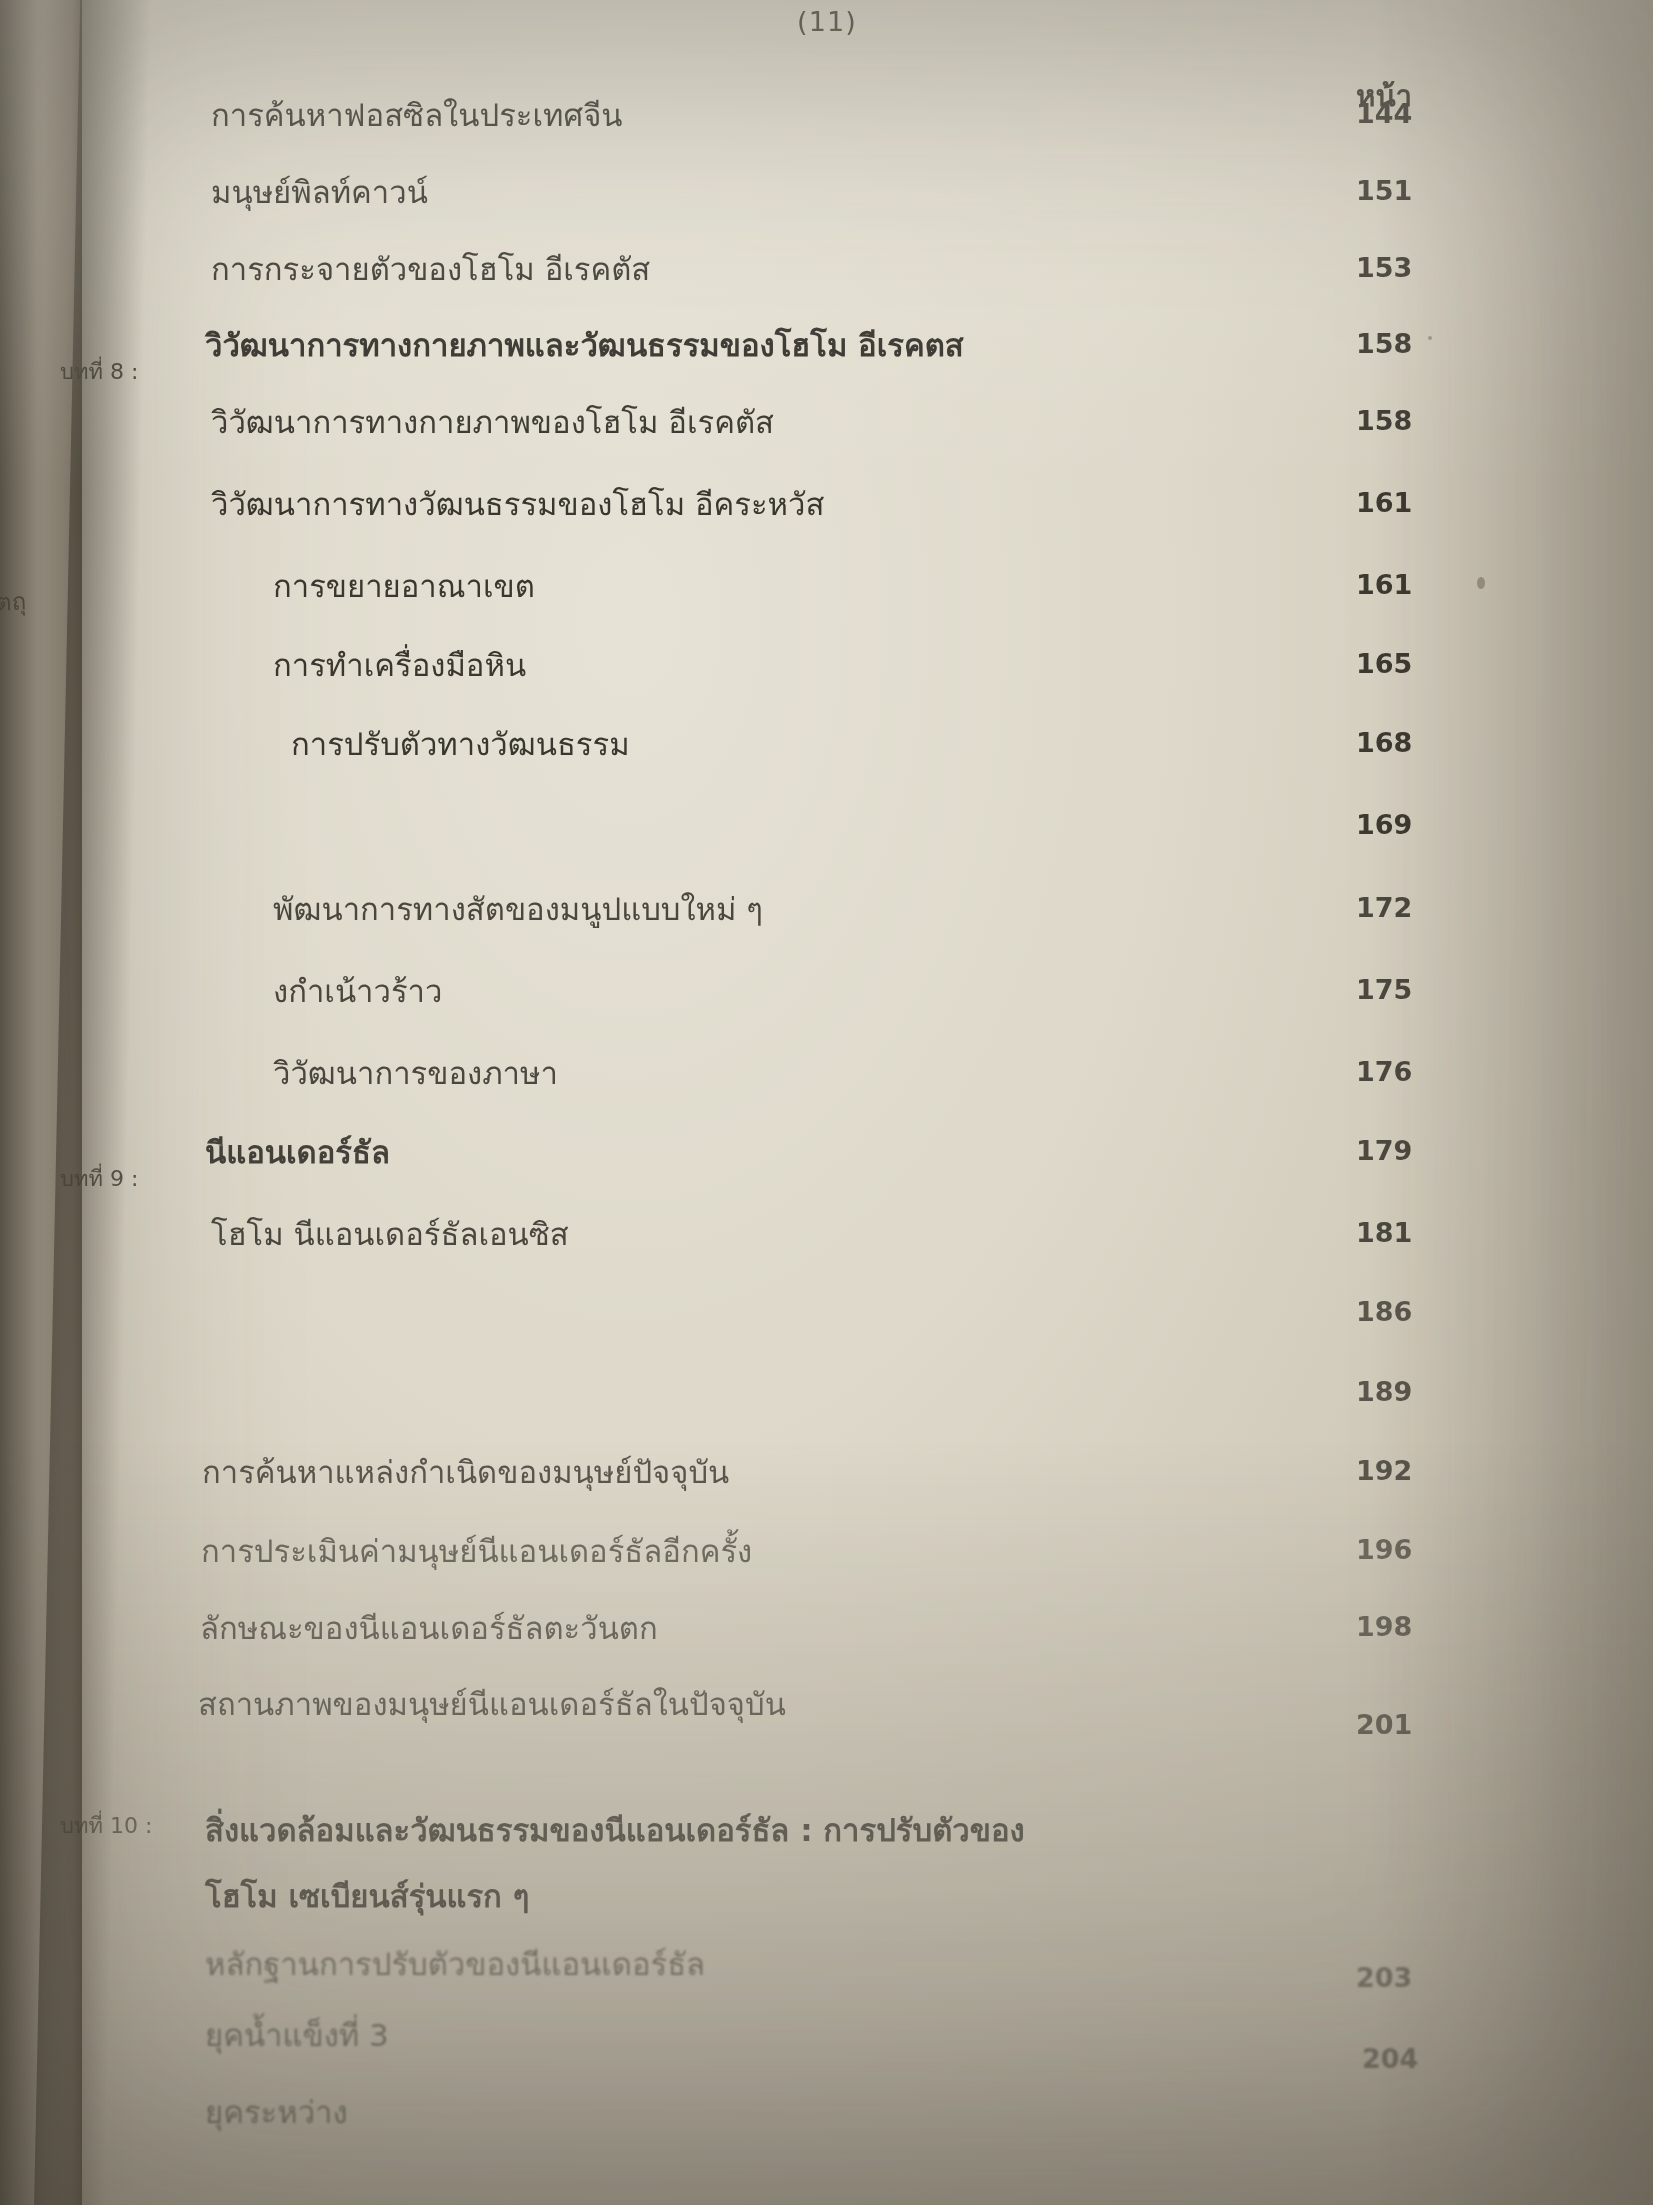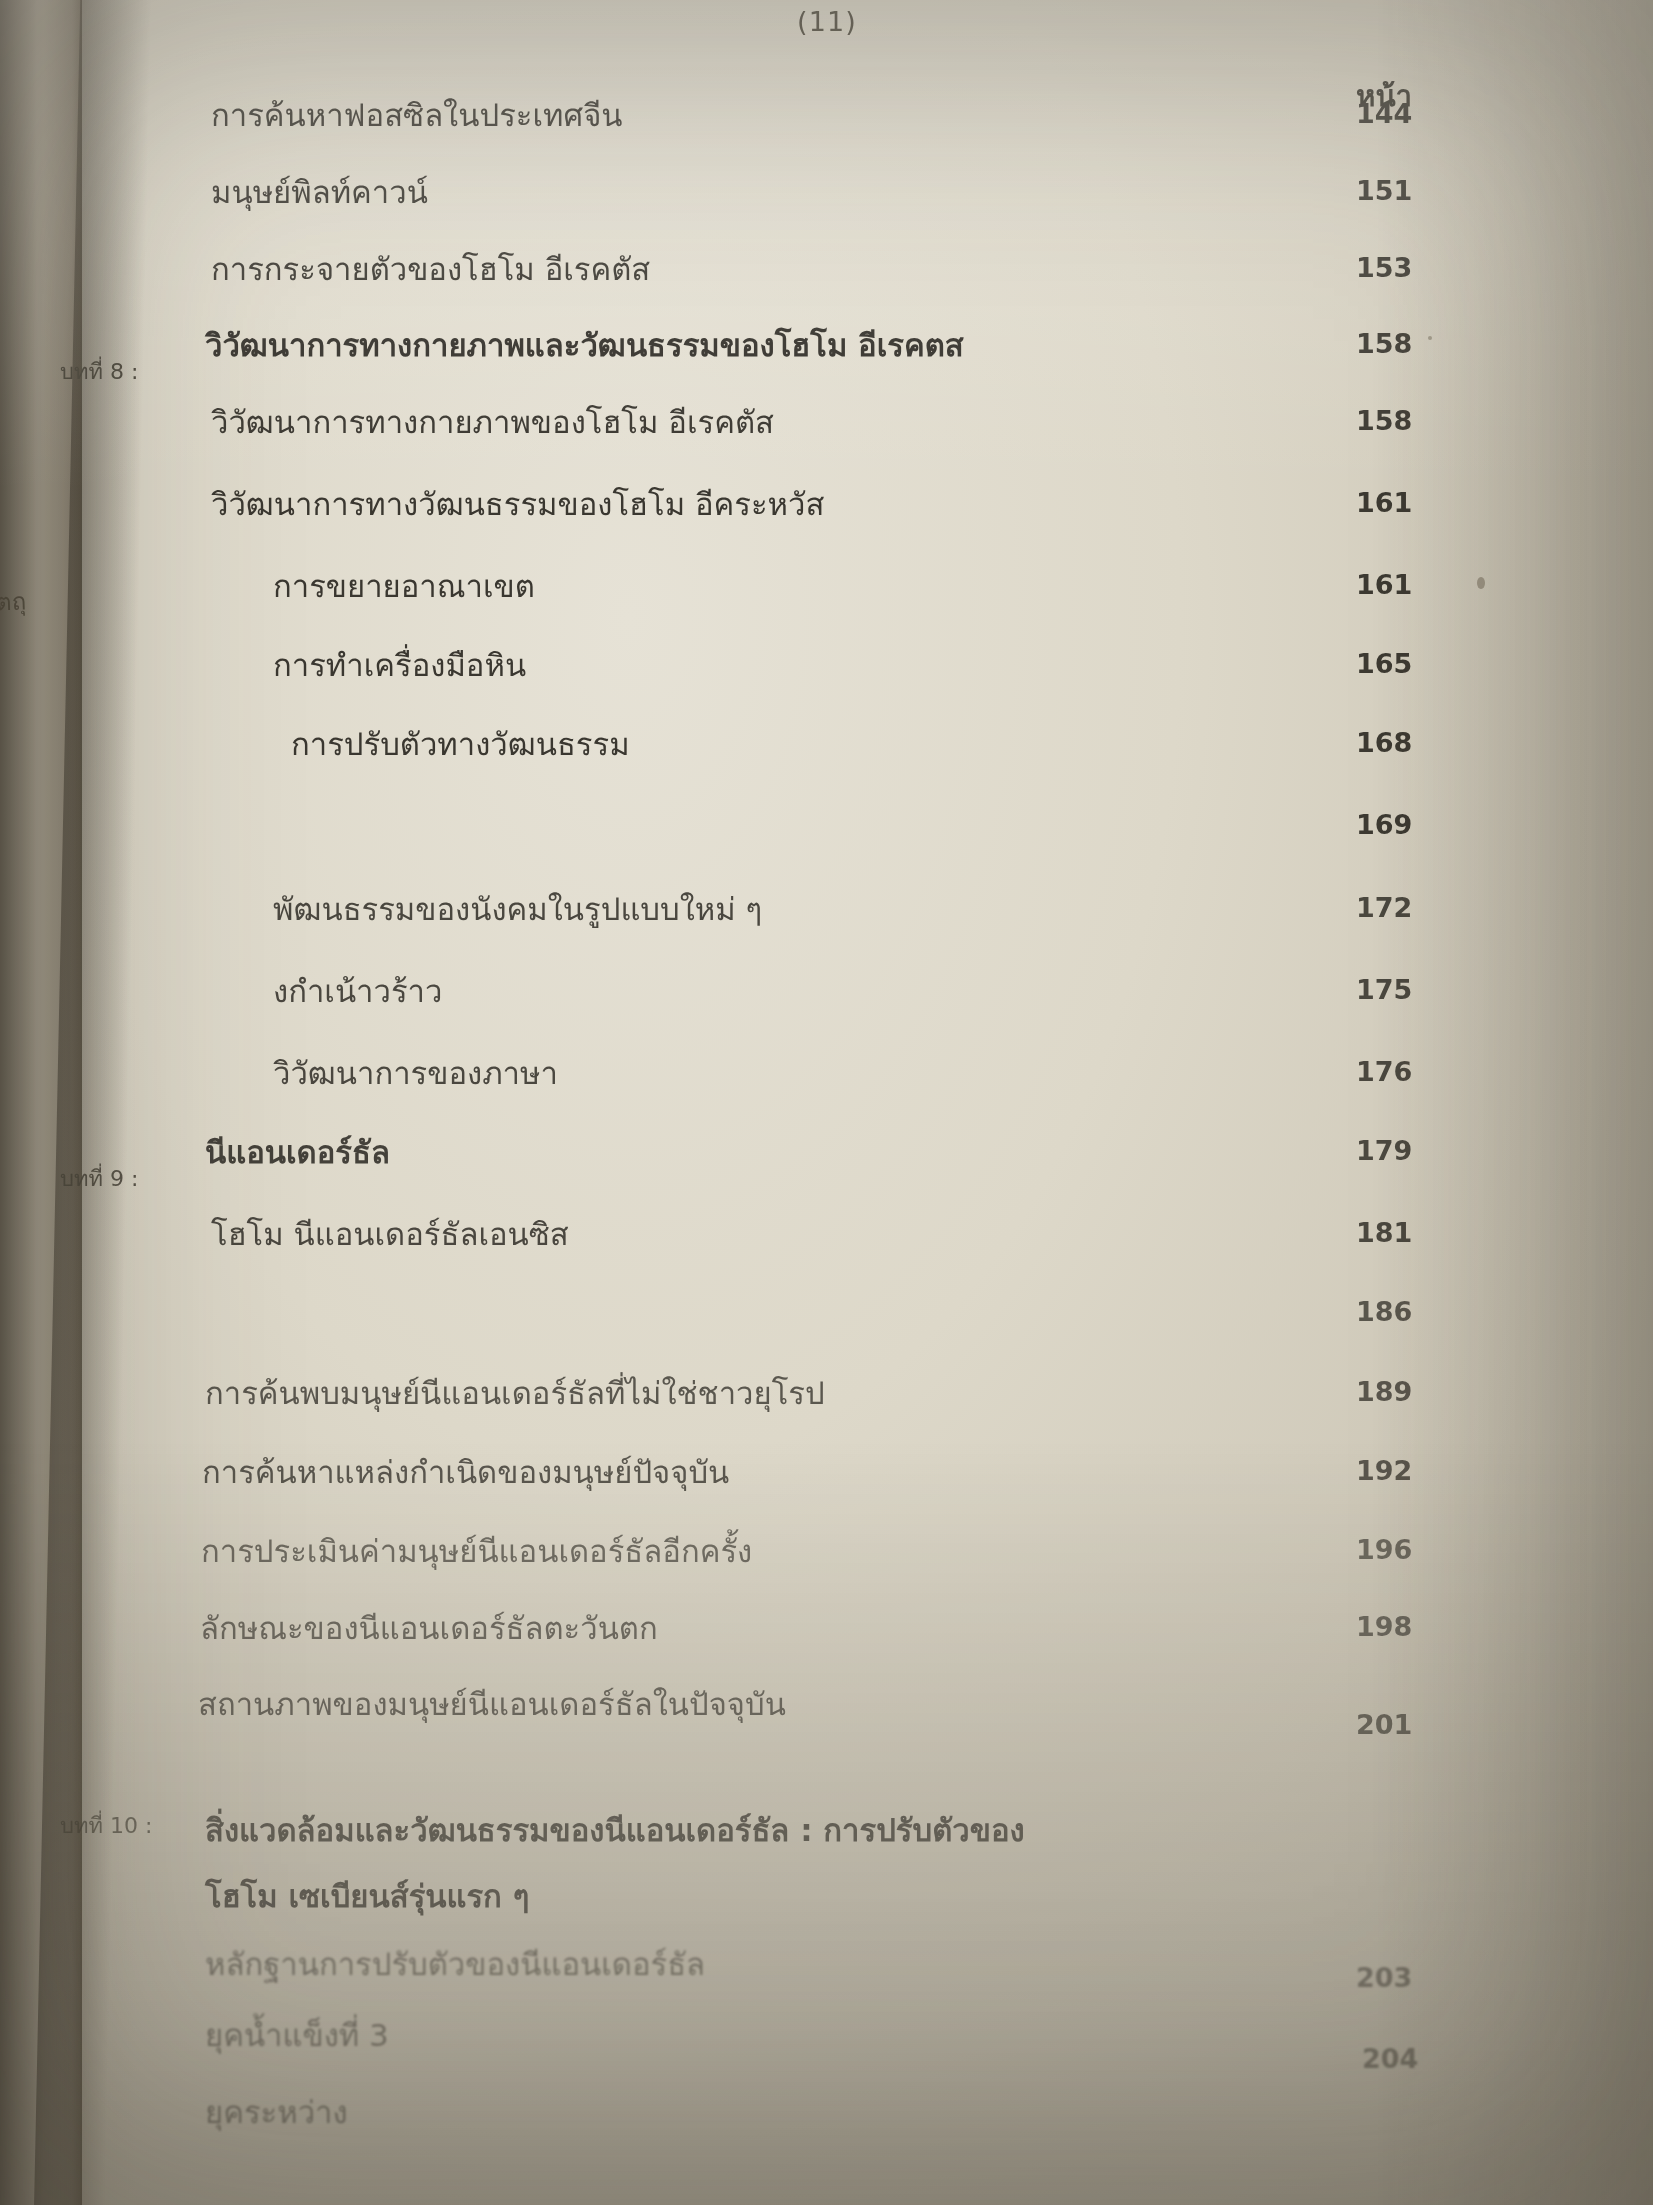--- a/index.html
+++ b/index.html
@@ -209,21 +209,21 @@
     <div class="row" style="top:727px">
       <div class="title" style="left:291px">การปรับตัวทางวัฒนธรรม</div>
       <div class="pnum" style="left:1356px">168</div>
     </div>
 
     <div class="row" style="top:809px">
       <div class="pnum" style="left:1356px">169</div>
     </div>
 
     <div class="row fade1" style="top:892px">
-      <div class="title" style="left:273px">พัฒนธรรมของนังคมในรูปแบบใหม่ ๆ</div>
+      <div class="title" style="left:273px">พัฒนาการทางสัตของมนูปแบบใหม่ ๆ</div>
       <div class="pnum" style="left:1356px">172</div>
     </div>
 
     <div class="row fade1" style="top:974px">
       <div class="title" style="left:273px">งกำเน้าวร้าว</div>
       <div class="pnum" style="left:1356px">175</div>
     </div>
 
     <div class="row fade1" style="top:1056px">
       <div class="title" style="left:273px">วิวัฒนาการของภาษา</div>
@@ -239,21 +239,20 @@
     <div class="row fade1" style="top:1217px">
       <div class="title" style="left:211px">โฮโม นีแอนเดอร์ธัลเอนซิส</div>
       <div class="pnum" style="left:1356px">181</div>
     </div>
 
     <div class="row fade2" style="top:1296px">
       <div class="pnum" style="left:1356px">186</div>
     </div>
 
     <div class="row fade2" style="top:1376px">
-      <div class="title" style="left:205px">การค้นพบมนุษย์นีแอนเดอร์ธัลที่ไม่ใช่ชาวยุโรป</div>
       <div class="pnum" style="left:1356px">189</div>
     </div>
 
     <div class="row fade2" style="top:1455px">
       <div class="title" style="left:202px">การค้นหาแหล่งกำเนิดของมนุษย์ปัจจุบัน</div>
       <div class="pnum" style="left:1356px">192</div>
     </div>
 
     <div class="row fade3" style="top:1534px">
       <div class="title" style="left:201px">การประเมินค่ามนุษย์นีแอนเดอร์ธัลอีกครั้ง</div>

